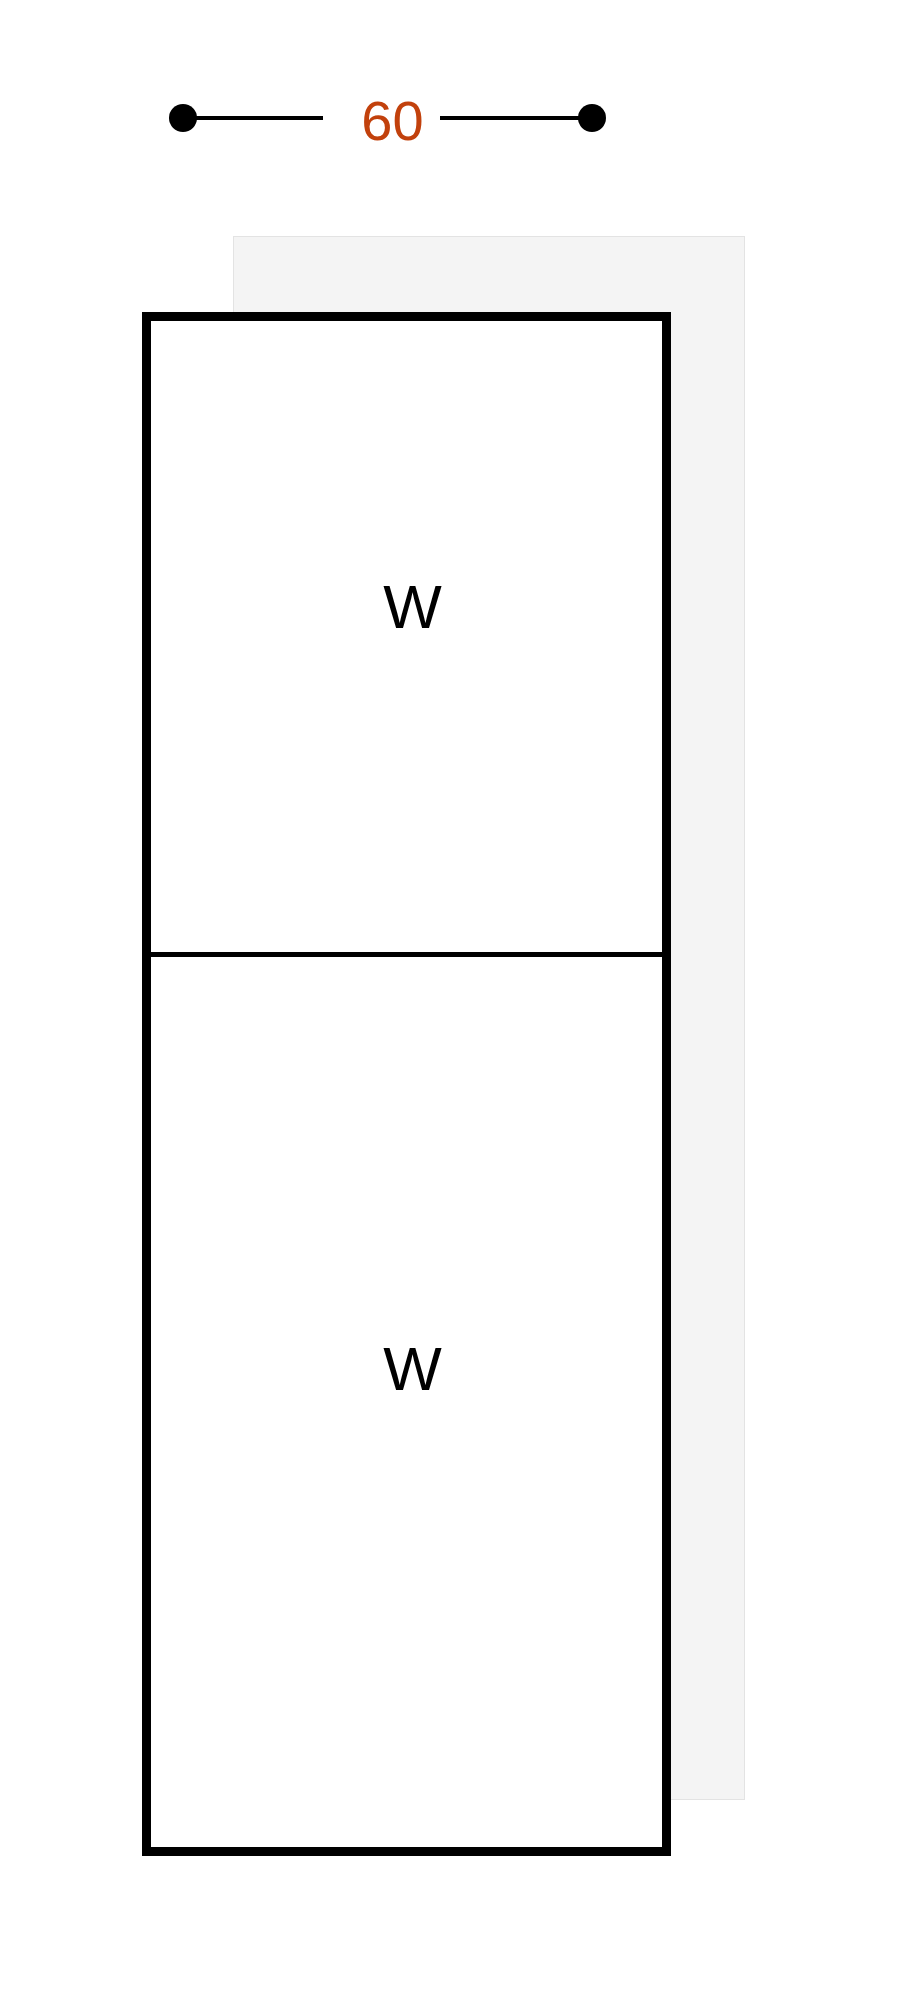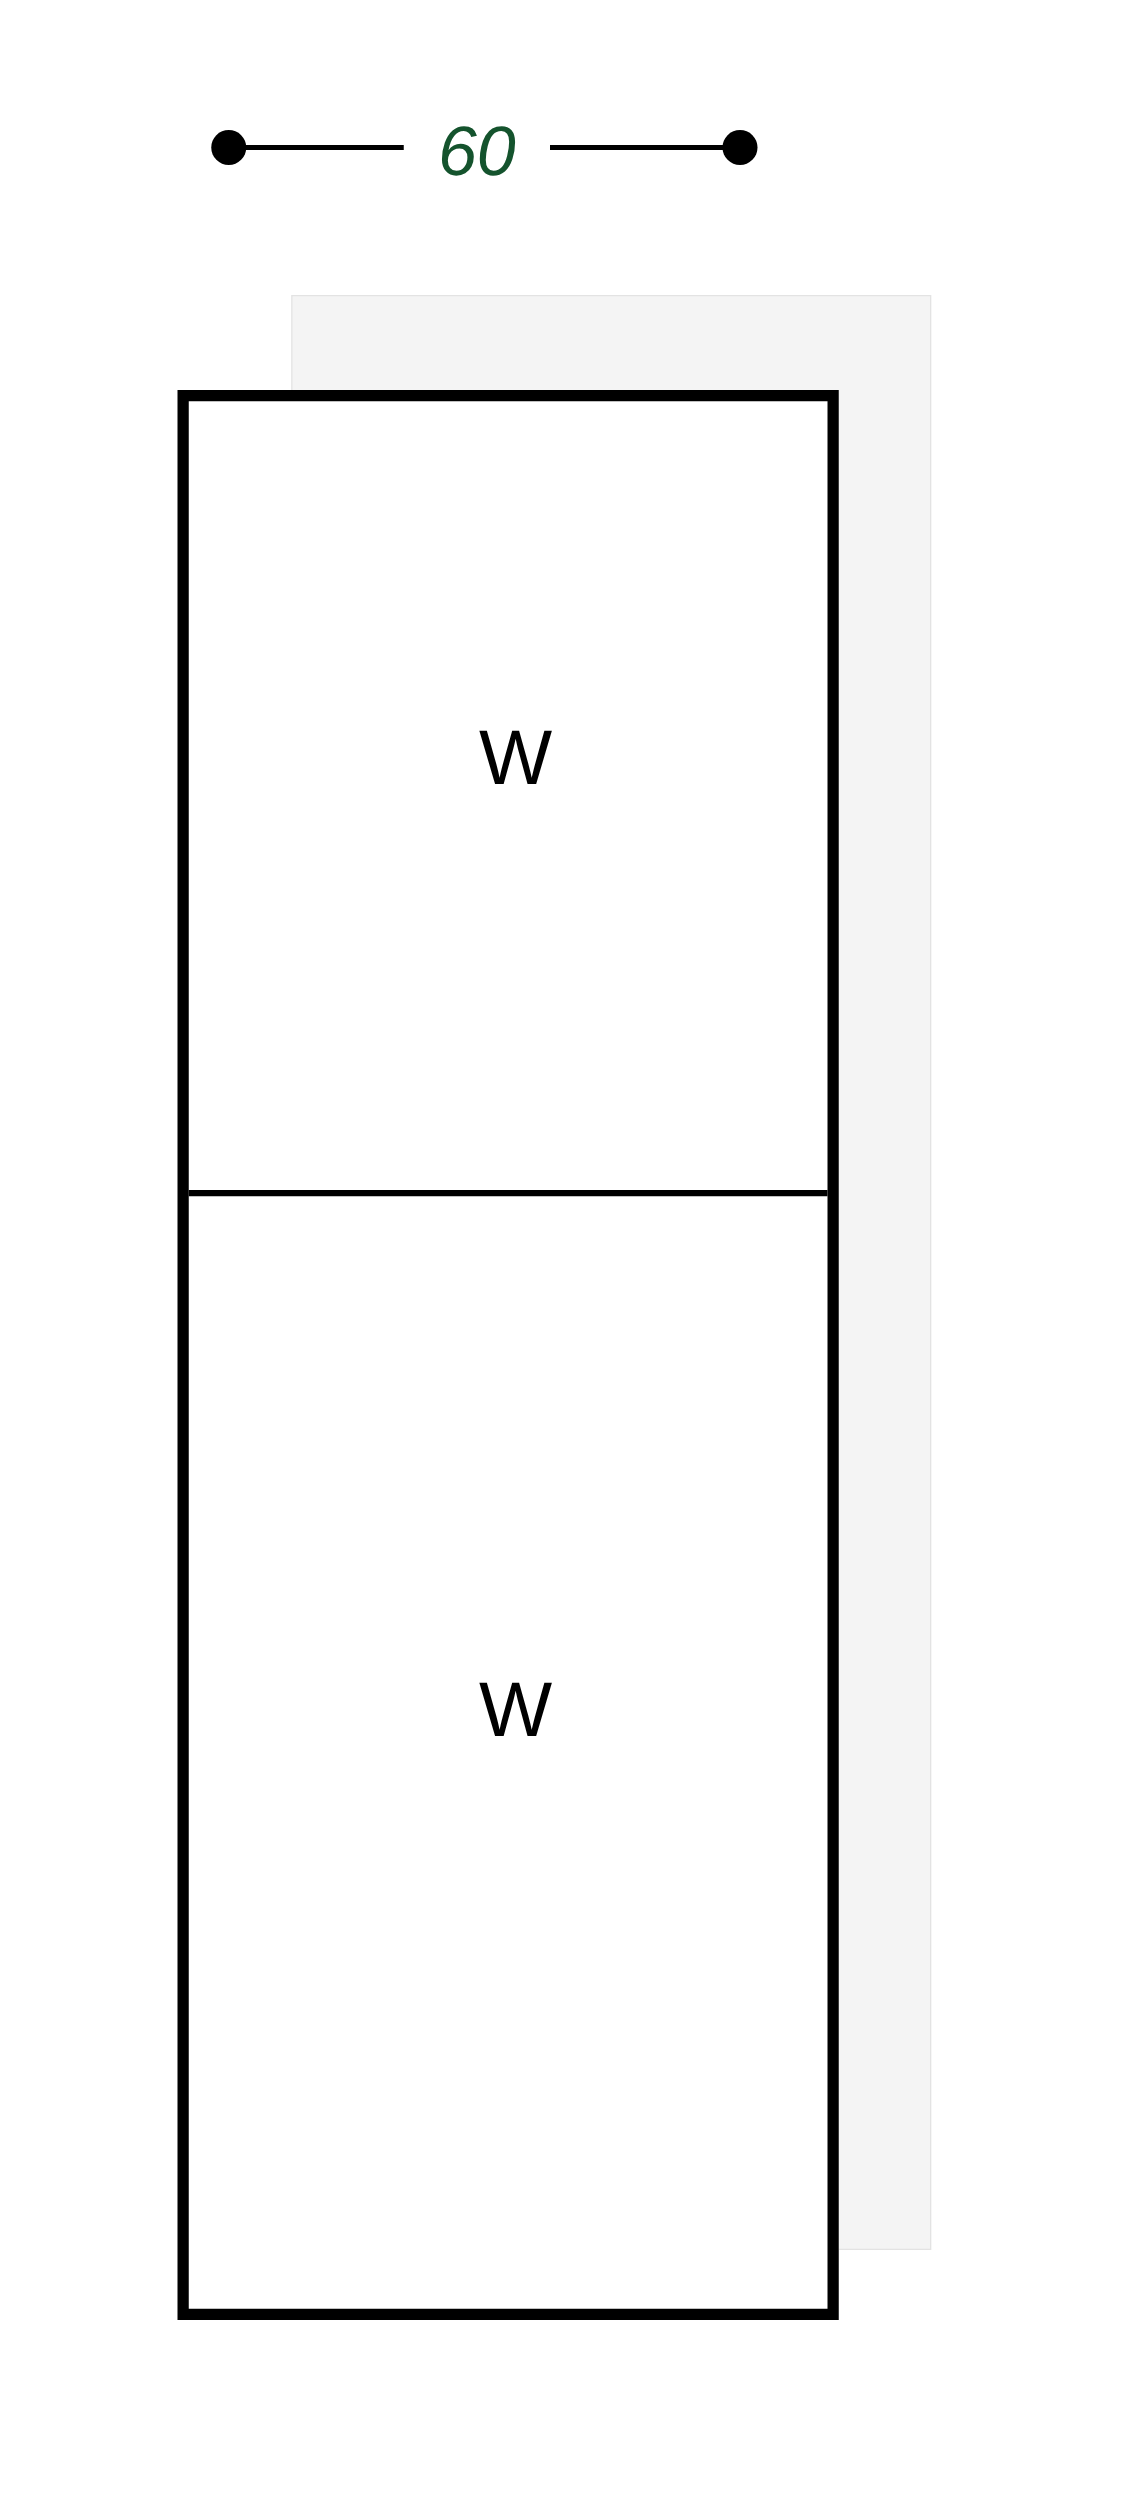--- a/index.html
+++ b/index.html
@@ -44,30 +44,29 @@
     position: absolute;
     height: 4px;
     background: #000000;
     top: 26px;
   }
   .dim-line.seg-left  { left: 195px; width: 128px; }
   .dim-line.seg-right { left: 440px; width: 150px; }
 
   .dim-label {
     position: absolute;
-    left: 323px;
+    left: 334px;
     top: 0px;
     width: 117px;
     height: 62px;
     line-height: 62px;
     text-align: center;
     font-size: 56px;
-    color: #14532d;
+    color: #c2410c;
     letter-spacing: 0px;
-    font-style: italic;
   }
 
   
   .back-panel {
     position: absolute;
     left: 233px;
     top: 236px;
     width: 512px;
     height: 1564px;
     background: #f4f4f4;

